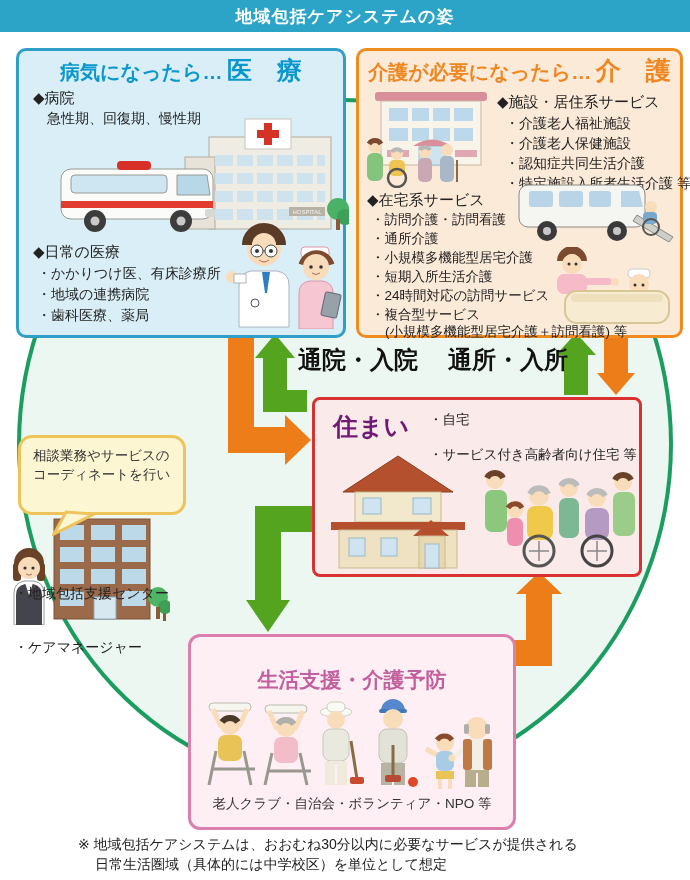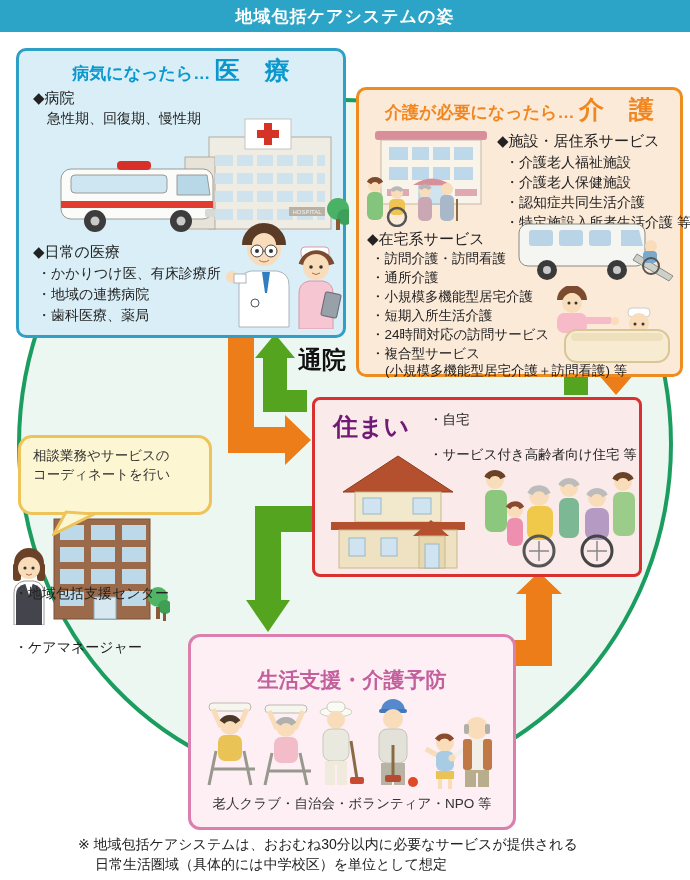--- a/index.html
+++ b/index.html
@@ -9,37 +9,37 @@
   
   .titlebar{left:0;top:0;width:690px;height:32px;background:#2ba4c7;display:flex;
             align-items:center;justify-content:center;color:#fff;font-size:17px;
             font-weight:bold;letter-spacing:1px;z-index:5;}
   
   .circle{left:17px;top:98px;width:648px;height:684px;border:4px solid #1c9d60;
           border-radius:50%;background:#ebf7f0;z-index:0;}
   
   .card{border-radius:10px;z-index:2;}
   .medical{left:16px;top:48px;width:324px;height:284px;background:#d9eef6;border:3px solid #2f9fc7;}
-  .care{left:356px;top:48px;width:321px;height:284px;background:#fcead9;border:3px solid #ef8c1f;margin-top:39px;}
+  .care{left:356px;top:48px;width:321px;height:284px;background:#fcead9;border:3px solid #ef8c1f;}
   .sumai{left:312px;top:397px;width:324px;height:174px;background:#fbeaea;border:3px solid #d93030;border-radius:8px;}
   .seikatsu{left:188px;top:634px;width:322px;height:190px;background:#fdeff4;border:3px solid #dc7fae;border-radius:12px;}
   .boxhead{position:absolute;left:0;top:3px;width:100%;text-align:center;font-weight:bold;white-space:nowrap;}
-  .boxhead .pre{font-size:17px;}
+  .boxhead .pre{font-size:20px;}
   .boxhead .big{font-size:25px;}
   .medical .boxhead{color:#0a97ce;}
   .care .boxhead{color:#f0861f;}
   .h15{font-size:15px;color:#222;white-space:nowrap;}
   .li14{font-size:14px;color:#222;white-space:nowrap;line-height:21px;}
   .li13{font-size:13.5px;color:#222;white-space:nowrap;line-height:19px;text-align:right;}
   .flowlabel{font-size:24px;font-weight:bold;color:#111;white-space:nowrap;z-index:2;}
   .sumai-label{font-size:25px;font-weight:bold;color:#701a75;}
   .seik-h1{position:absolute;left:0;top:8px;width:100%;text-align:center;font-size:17px;font-weight:bold;color:#c45f9d;white-space:nowrap;}
   .seik-h2{position:absolute;left:0;top:29px;width:100%;text-align:center;font-size:21px;font-weight:bold;color:#c45f9d;white-space:nowrap;}
   .seik-cap{position:absolute;left:0;top:158px;width:100%;text-align:center;font-size:13.5px;color:#333;white-space:nowrap;}
-  .bubble{left:18px;top:435px;width:194px;height:80px;background:#fdf6d3;border:3px solid #eec35a;
+  .bubble{left:18px;top:435px;width:168px;height:80px;background:#fdf6d3;border:3px solid #eec35a;
           border-radius:14px;z-index:3;padding:8px 0 0 12px;box-sizing:border-box;}
   .bubble div{font-size:13.5px;line-height:19px;color:#333;white-space:nowrap;}
   .foot{font-size:14px;color:#222;white-space:nowrap;z-index:2;}
   svg{display:block;}
 </style>
 </head>
 <body>
 
 <div class="page">
 

